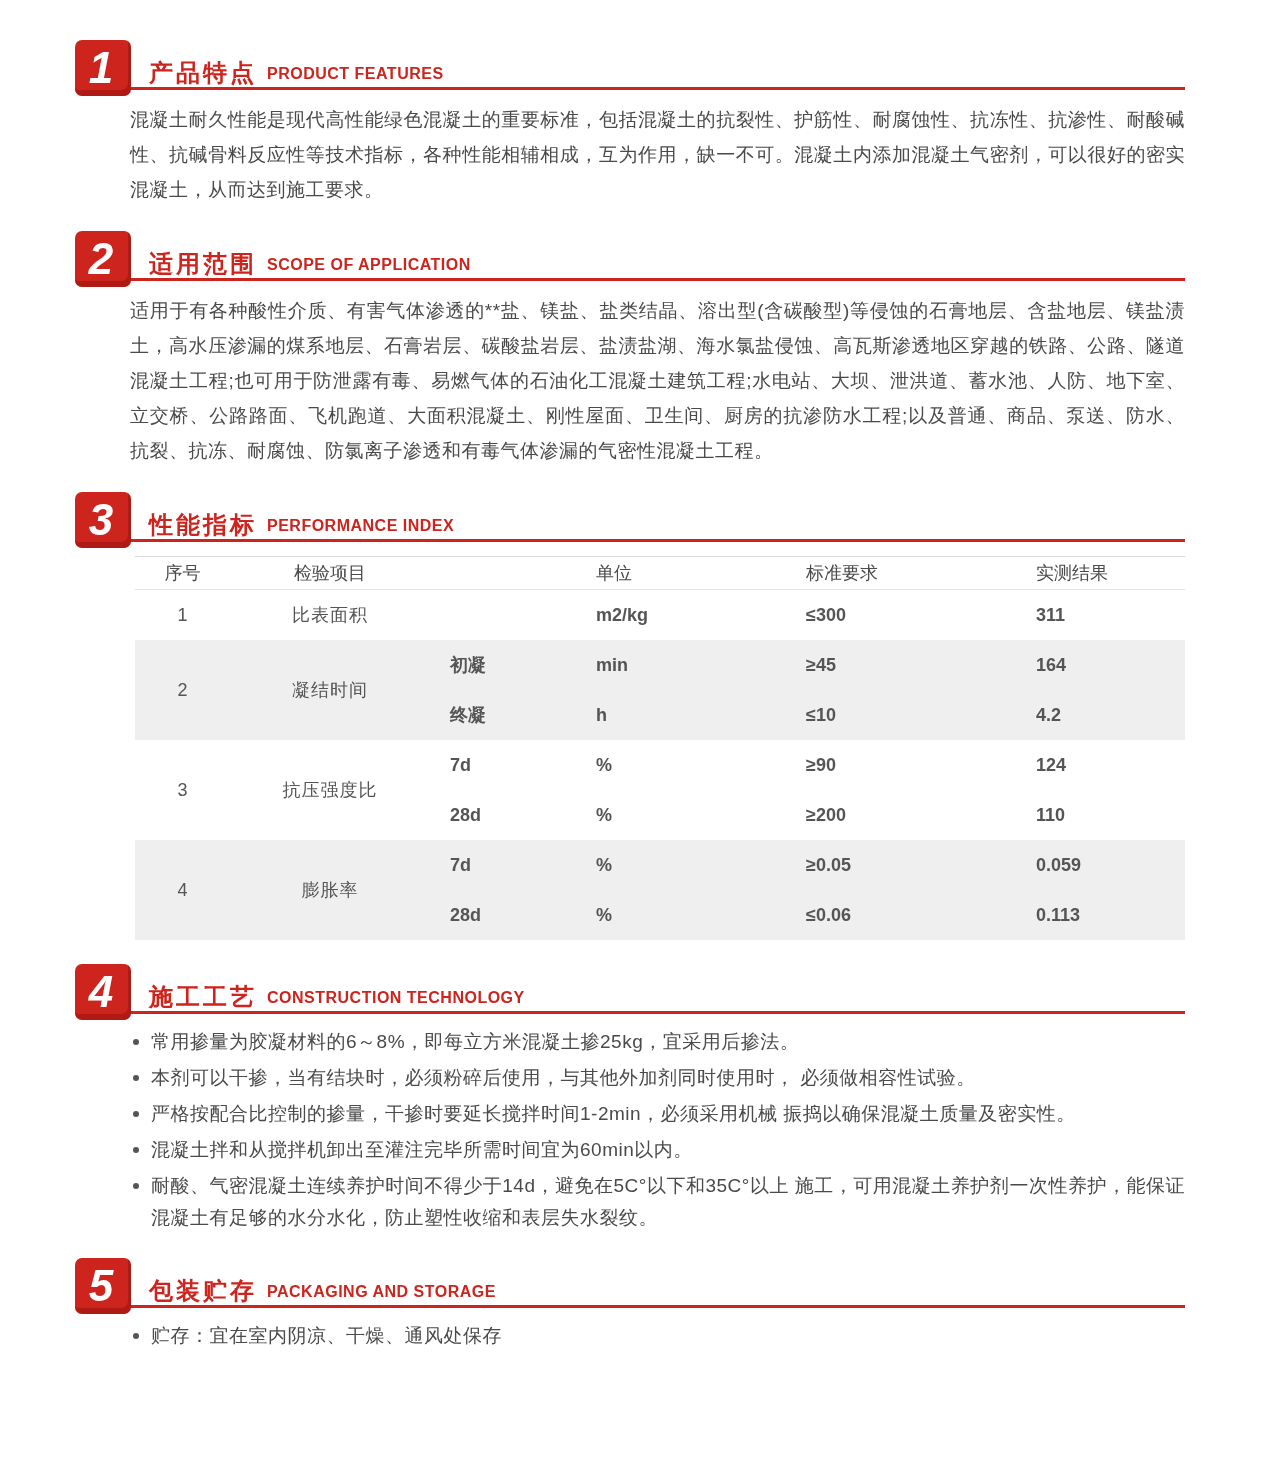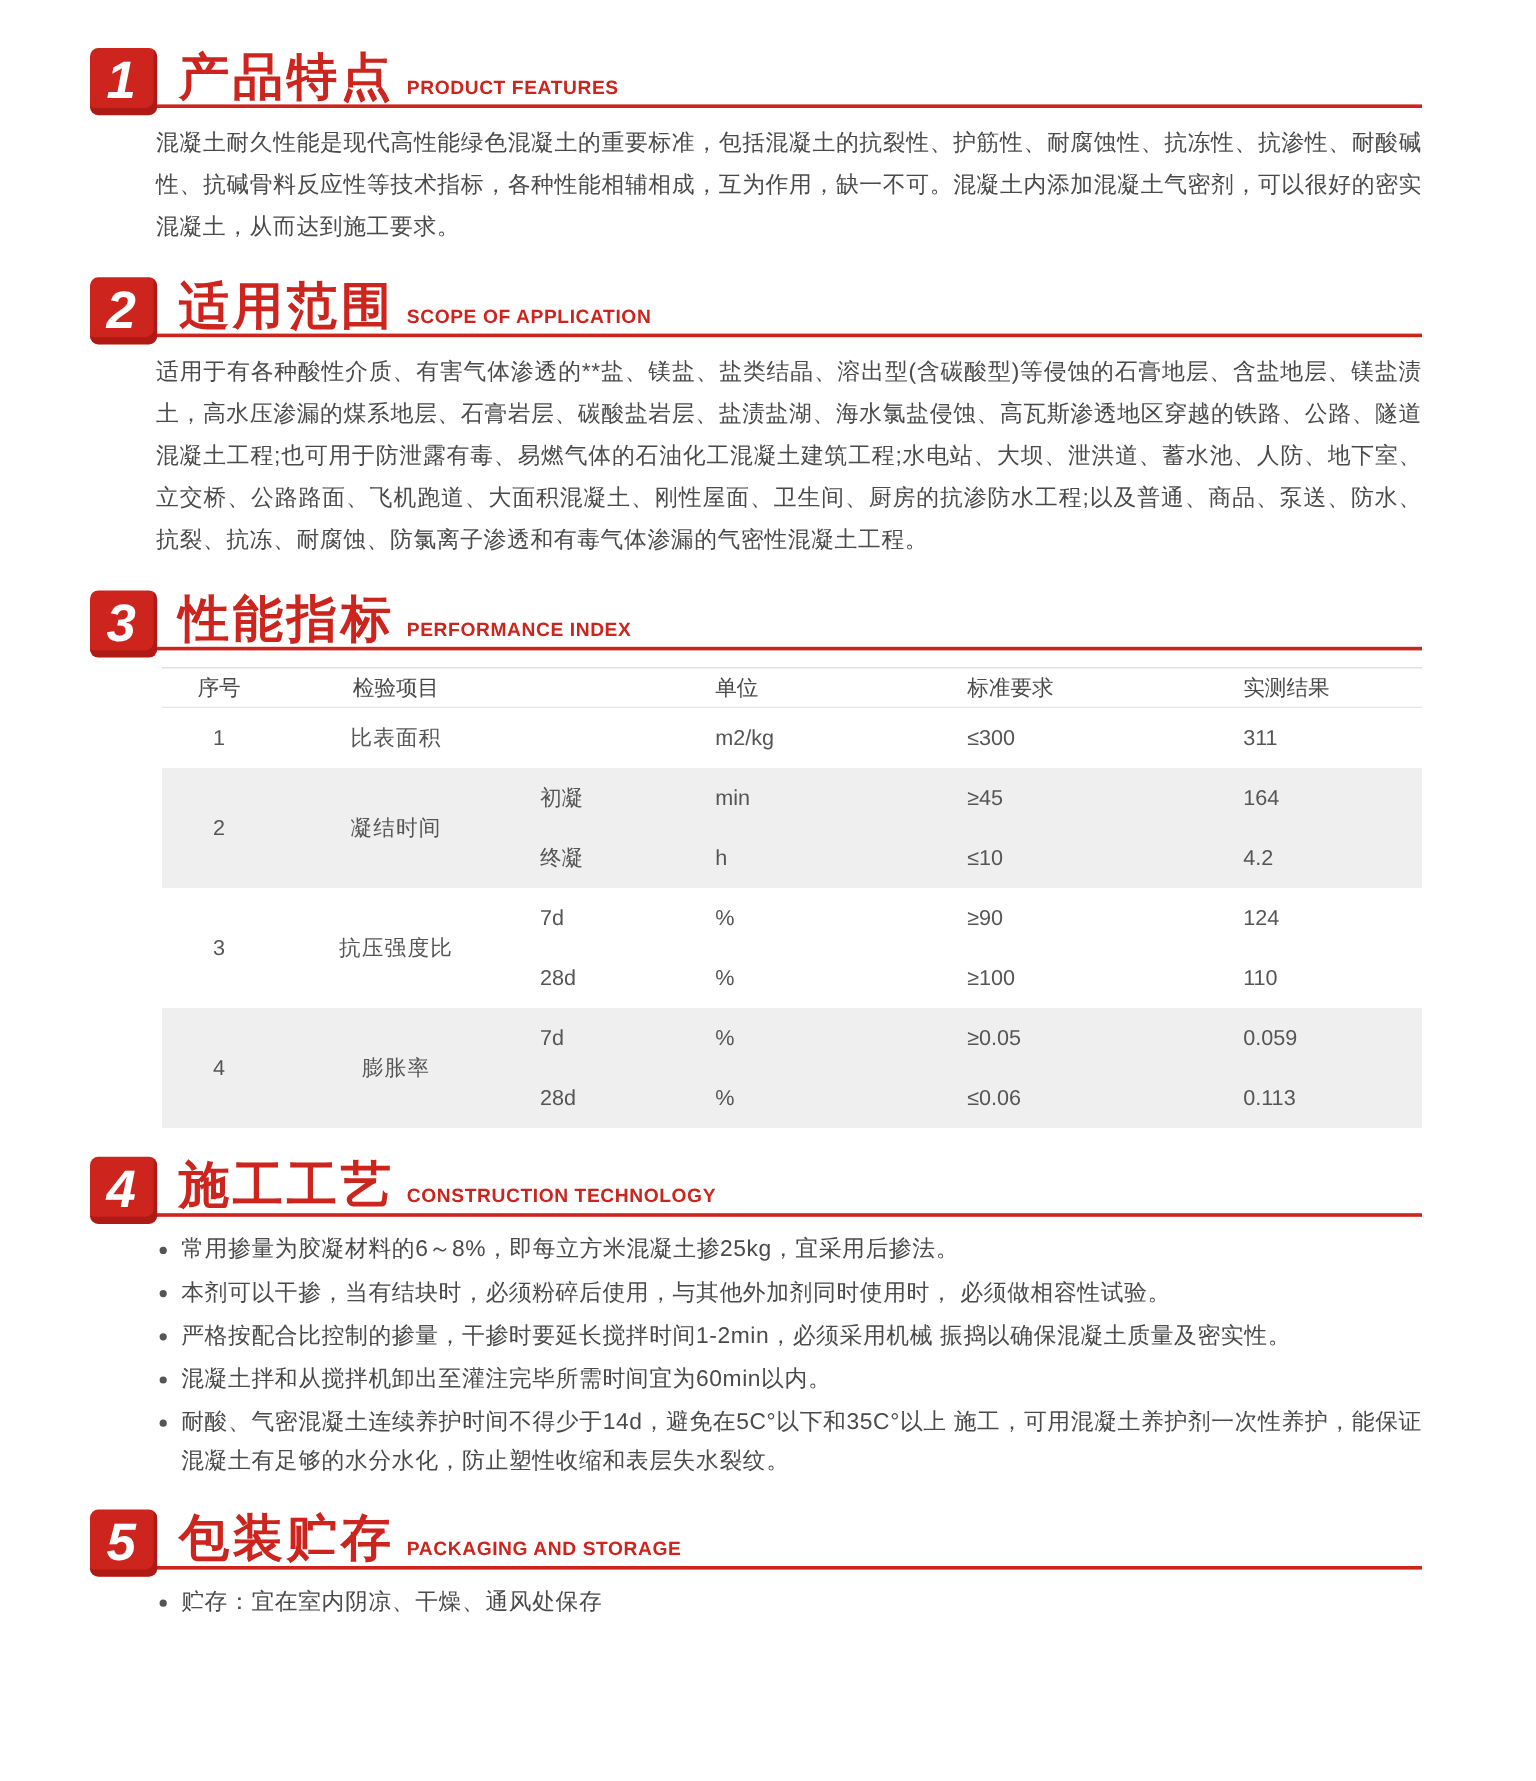--- a/index.html
+++ b/index.html
@@ -18,21 +18,21 @@
   .badge {
     width:56px; height:56px; flex:0 0 56px;
     background:#cd241d; border-radius:7px;
     color:#ffffff; font-style:italic; font-weight:900; font-size:44px;
     display:flex; align-items:center; justify-content:center;
     box-shadow: inset -3px -6px 0 rgba(120,10,5,0.35);
     margin-bottom:-9px; position:relative; z-index:1;
   }
   .badge span { transform:translateX(-2px); }
   .title-zh {
-    font-size:42px; font-weight:bold; color:#cd241d;
+    font-size:24px; font-weight:bold; color:#cd241d;
     margin:0 0 2px 18px; line-height:1; letter-spacing:3px;
   }
   .title-en {
     font-size:16px; font-weight:bold; color:#cd241d;
     margin:12px 0 4px 10px; letter-spacing:0.5px; white-space:nowrap;
   }
   .para {
     margin:12px 95px 0 130px;
     font-size:19px; line-height:35px; color:#4a4a4a;
     text-align:justify; letter-spacing:0.5px;
@@ -45,21 +45,21 @@
     border-top:1px solid #d9d9d9; border-bottom:1px solid #e4e4e4;
     color:#4a4a4a;
   }
   .h-no { text-align:center; }
   .h-item { text-align:center; }
   .h-unit,.h-std,.h-res { padding-left:16px; }
   .t-group { display:flex; }
   .t-group.shaded { background:#efefef; }
   .g-no { width:95px; display:flex; align-items:center; justify-content:center; }
   .g-item { width:200px; display:flex; align-items:center; justify-content:center; letter-spacing:1px; }
-  .g-rows { flex:1; display:flex; flex-direction:column; }
+  .g-rows { flex:1; display:flex; flex-direction:column;font-weight:bold; }
   .g-row {
     flex:1; display:grid; grid-template-columns:150px 210px 230px 1fr;
     align-items:center; min-height:50px;
   }
   .c-sub { padding-left:20px; }
   .c-unit,.c-std,.c-res { padding-left:16px; }
   
   .blist { margin:12px 95px 0 130px; list-style:none; }
   .bitem {
     position:relative; padding-left:21px;
@@ -153,21 +153,21 @@
       <div class="g-rows">
         <div class="g-row">
           <div class="c-sub">7d</div>
           <div class="c-unit">%</div>
           <div class="c-std">≥90</div>
           <div class="c-res">124</div>
         </div>
         <div class="g-row">
           <div class="c-sub">28d</div>
           <div class="c-unit">%</div>
-          <div class="c-std">≥100</div>
+          <div class="c-std">≥200</div>
           <div class="c-res">110</div>
         </div>
       </div>
     </div>
 
     <div class="t-group shaded">
       <div class="g-no">4</div>
       <div class="g-item">膨胀率</div>
       <div class="g-rows">
         <div class="g-row">

